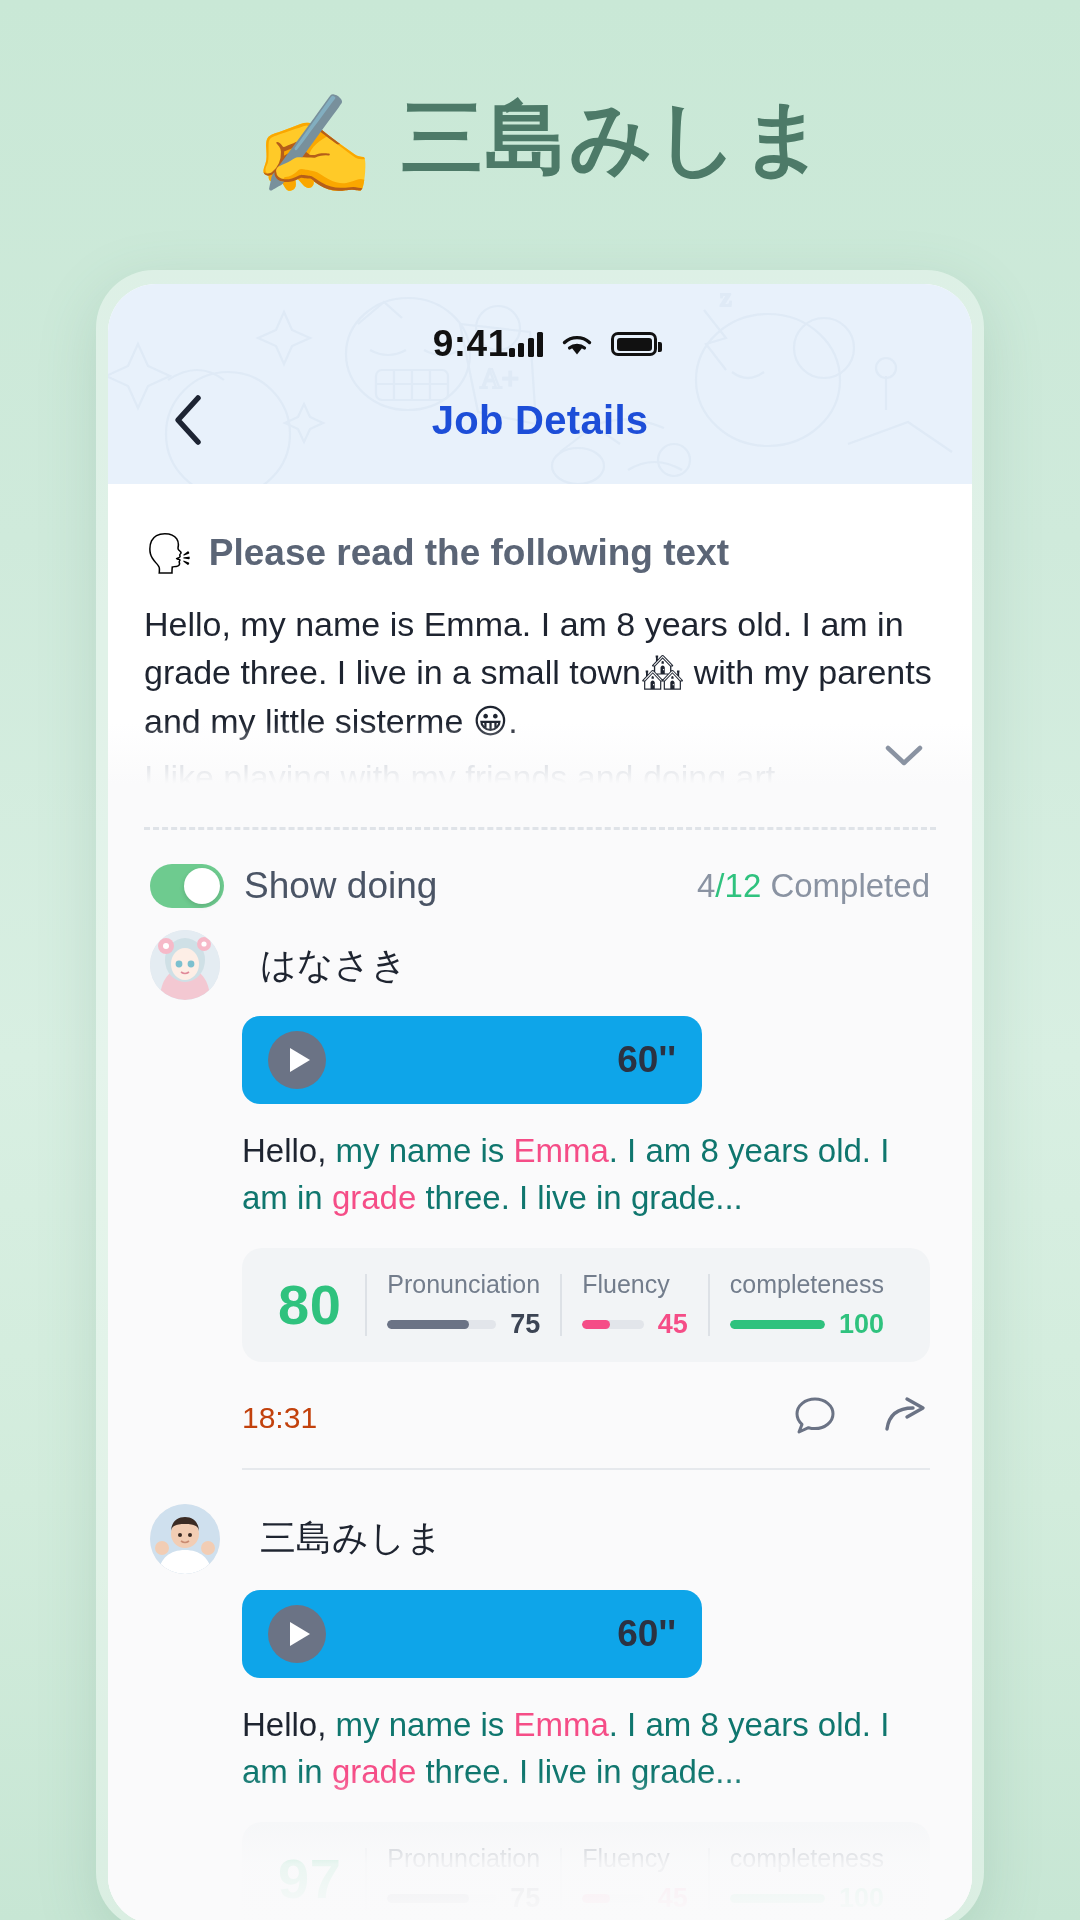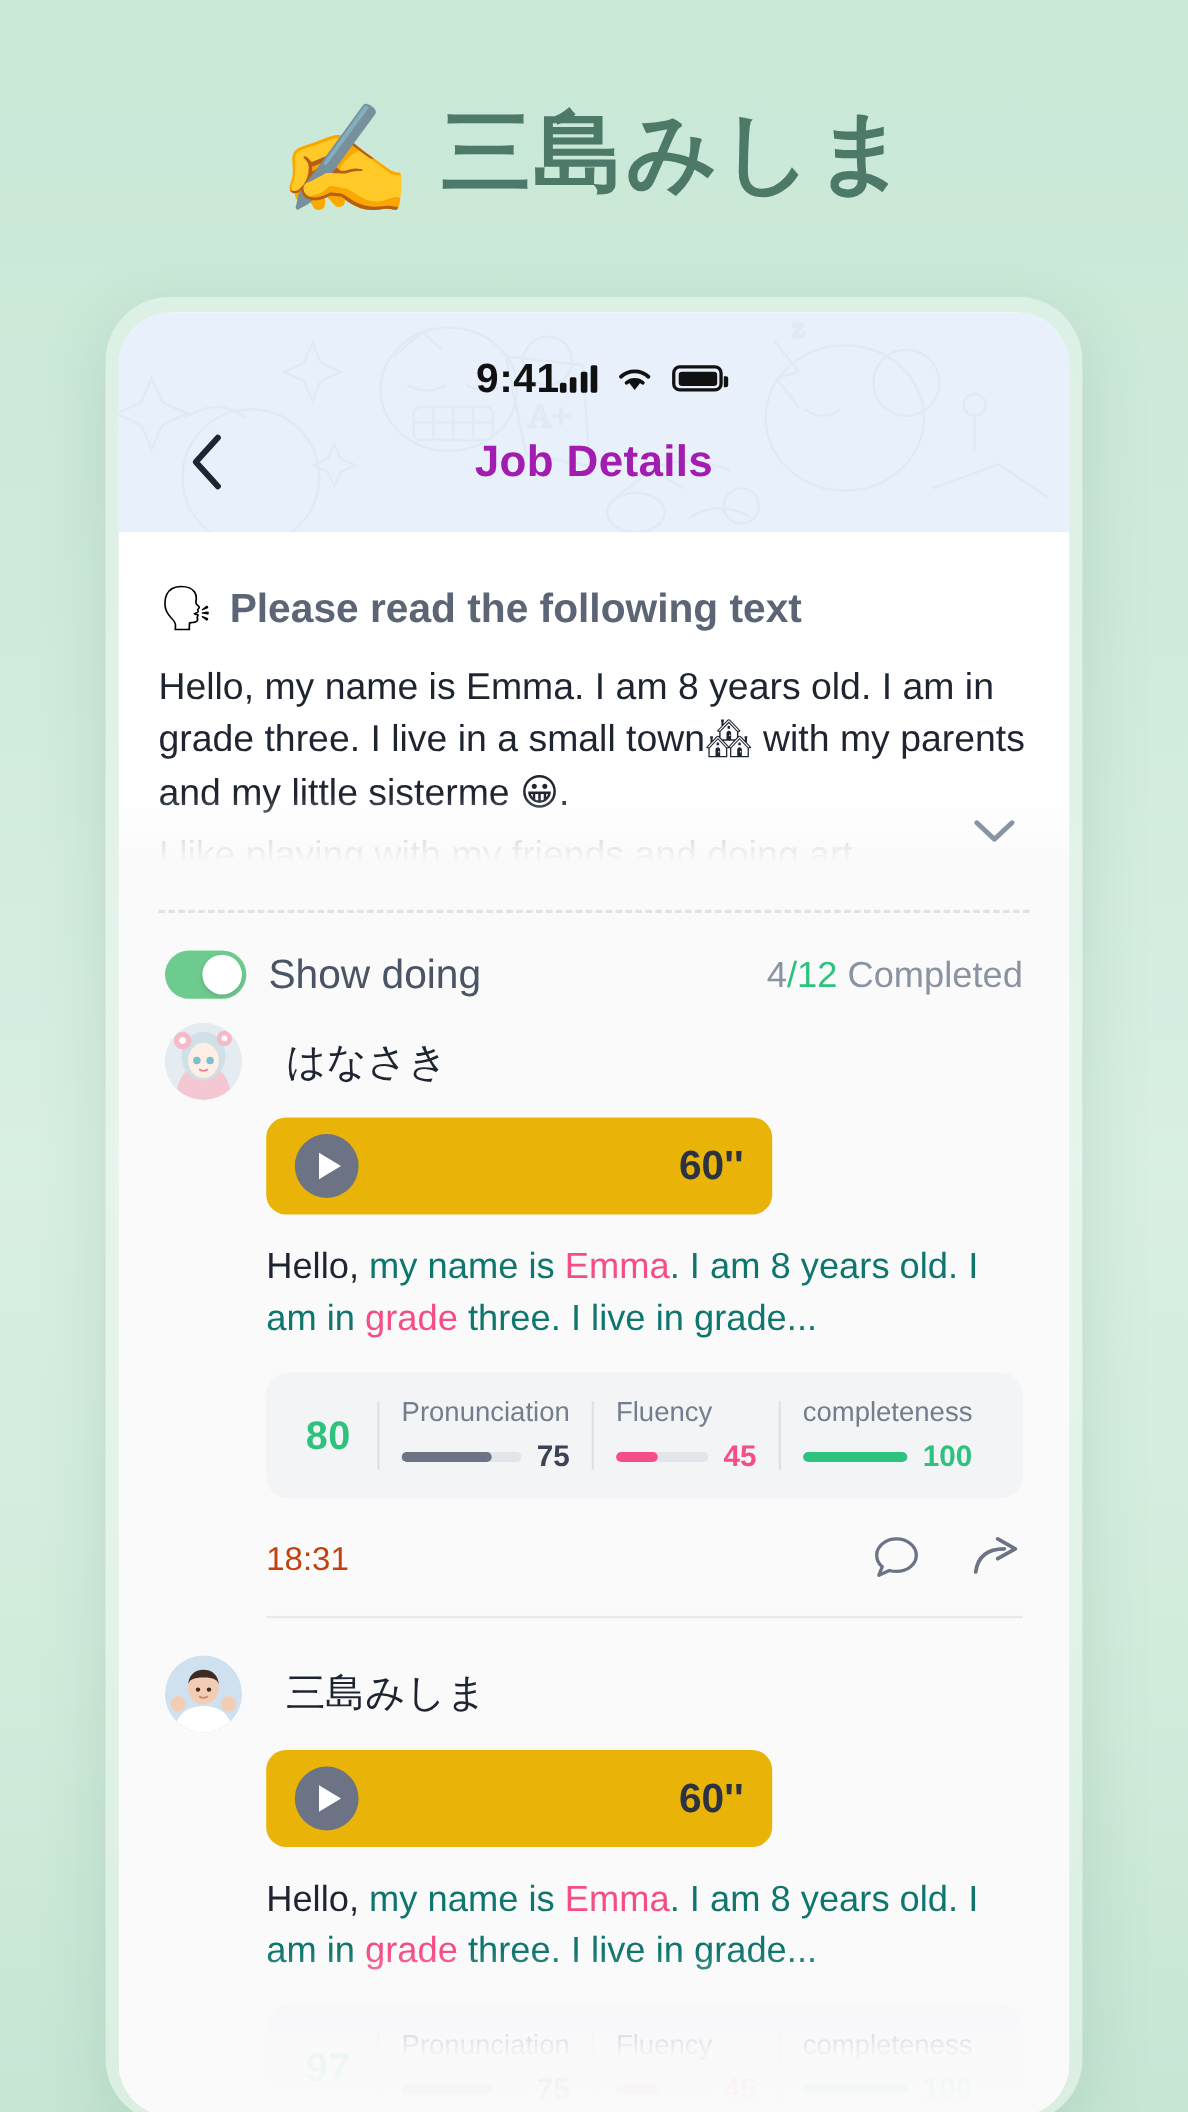--- a/index.html
+++ b/index.html
@@ -57,21 +57,21 @@
 
   .navbar{
     position:relative; height:100px; display:flex; align-items:center;
     justify-content:center;
   }
   .nav-back{
     position:absolute; left:48px; top:50%; transform:translateY(-50%);
     width:62px; height:62px; display:flex; align-items:center; justify-content:center;
     cursor:pointer;
   }
-  .nav-title{ font-size:40px; font-weight:bold; color:#a21caf; letter-spacing:.3px; }
+  .nav-title{ font-size:40px; font-weight:bold; color:#1d4ed8; letter-spacing:.3px; }
 
   
   .read-card{
     background:#fff; padding:48px 36px 0 36px; position:relative;
   }
   .read-head{ display:flex; align-items:center; gap:14px; margin-bottom:26px; }
   .read-head-emoji{ font-size:40px; line-height:1; }
   .read-head-text{ font-size:37px; font-weight:bold; color:#5b6576; }
   .read-body{ font-size:34px; line-height:1.42; color:#1e2430; }
   .read-faded{
@@ -117,21 +117,21 @@
   .stu-head{ display:flex; align-items:center; gap:40px; margin-bottom:16px; }
   .avatar{
     width:70px; height:70px; border-radius:50%; overflow:hidden; flex:none;
     background:#dfe6ee; position:relative;
   }
   .stu-name{ font-size:36px; color:#1e2430; }
 
   .stu-content{ padding-left:92px; }
 
   .player{
-    background:#eab308; border-radius:18px; height:88px;
+    background:#0ea5e9; border-radius:18px; height:88px;
     display:flex; align-items:center; padding:0 26px; width:460px;
     justify-content:space-between; cursor:pointer;
   }
   .play-btn{
     width:58px; height:58px; border-radius:50%; background:#6b7385;
     display:flex; align-items:center; justify-content:center; flex:none;
   }
   .play-btn .tri{
     width:0; height:0; border-left:20px solid #fff;
     border-top:12px solid transparent; border-bottom:12px solid transparent;
@@ -143,21 +143,21 @@
   .t-dark{ color:#1e2430; }
   .t-green{ color:#0f766e; }
   .t-pink{ color:#f5partial; }
   .t-pink{ color:#f54d87; }
 
   .scores{
     margin-top:26px; background:#f2f4f6; border-radius:20px;
     display:flex; align-items:center; padding:22px 26px; gap:0;
   }
   .score-total{
-    font-size:36px; font-weight:bold; color:#2fc27e; padding:0 24px 0 10px;
+    font-size:56px; font-weight:bold; color:#2fc27e; padding:0 24px 0 10px;
     letter-spacing:.5px;
   }
   .vline{ width:2px; height:62px; background:#dde1e6; flex:none; }
   .metric{ padding:0 20px; flex:1; }
   .metric-name{ font-size:25px; color:#737d8c; margin-bottom:10px; }
   .metric-row{ display:flex; align-items:center; gap:14px; }
   .bar{ height:9px; border-radius:5px; background:#e2e5ea; flex:1; position:relative; overflow:hidden; }
   .bar i{ position:absolute; left:0; top:0; bottom:0; border-radius:5px; display:block; }
   .metric-val{ font-size:27px; font-weight:bold; flex:none; }
 

